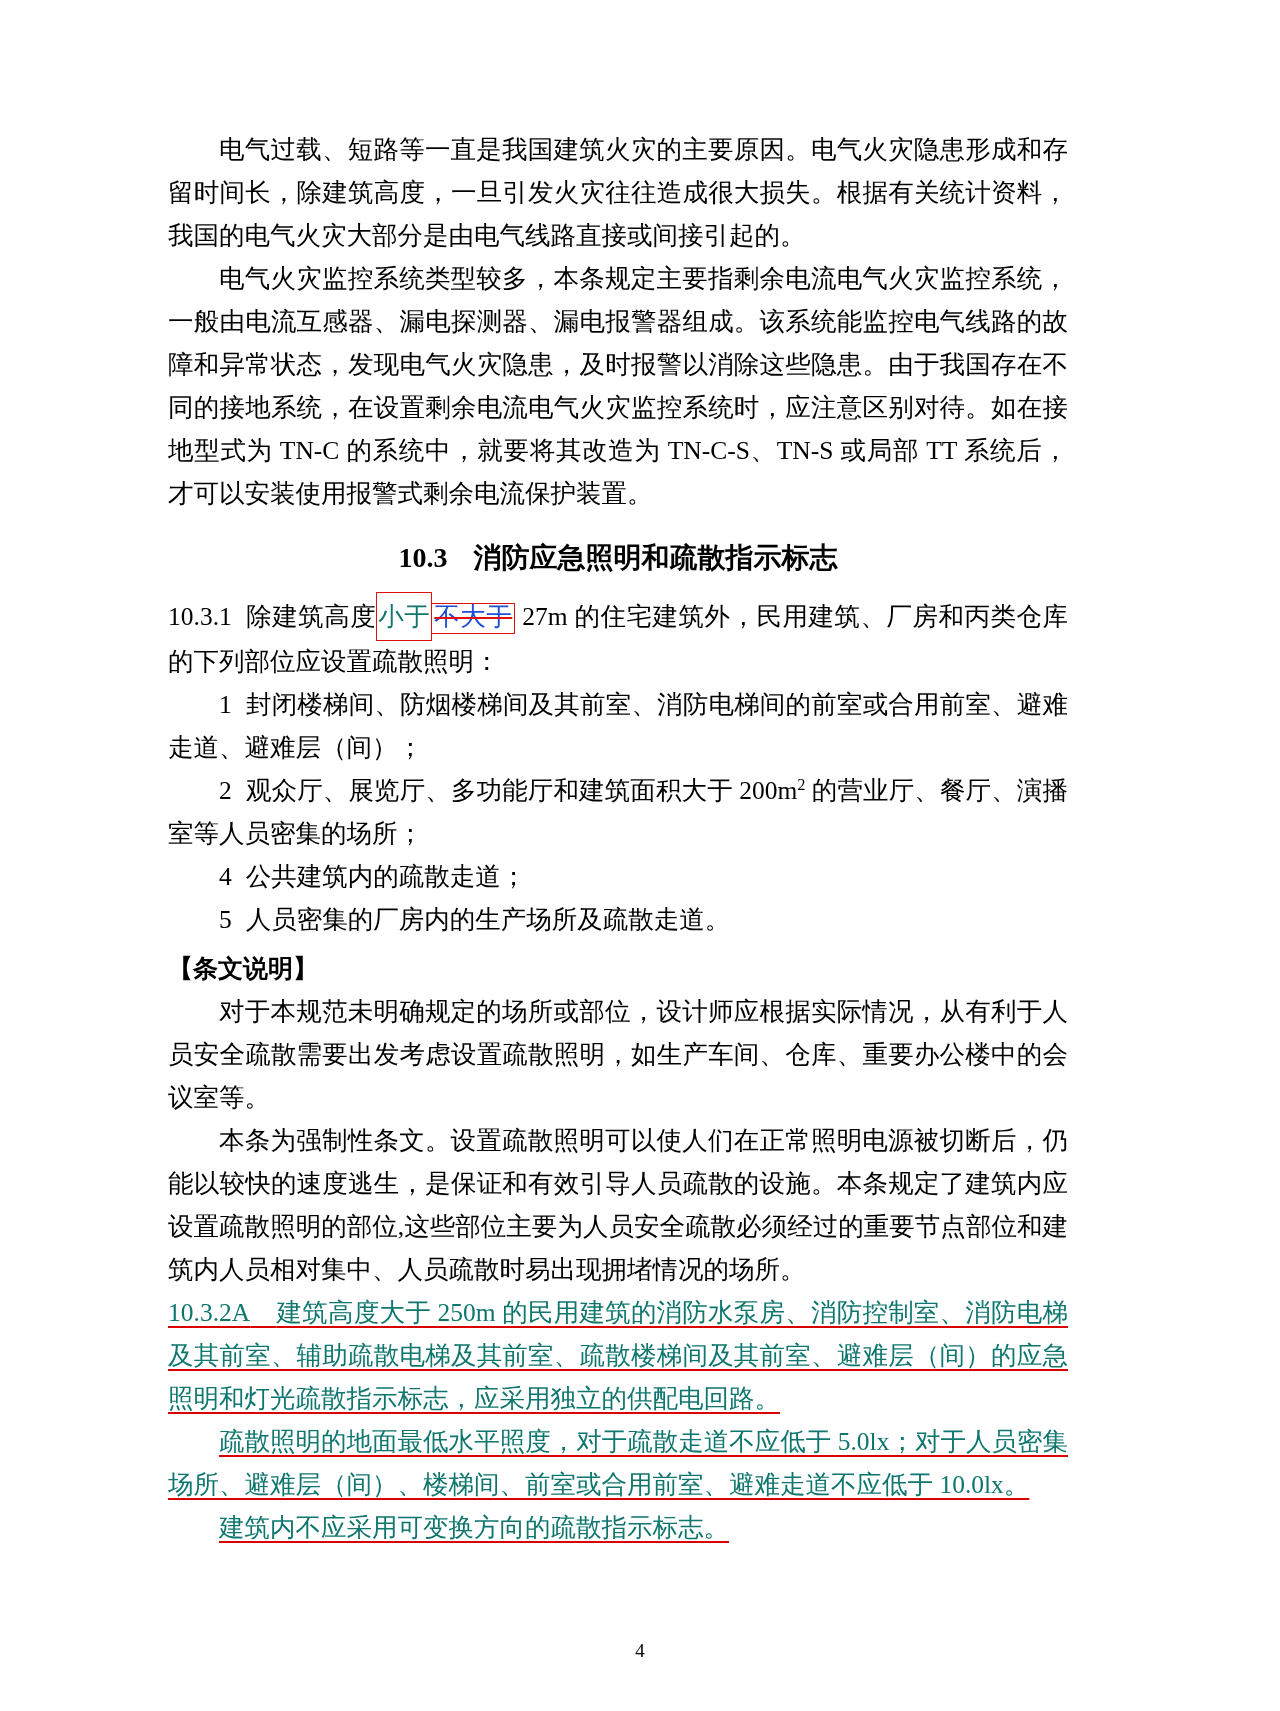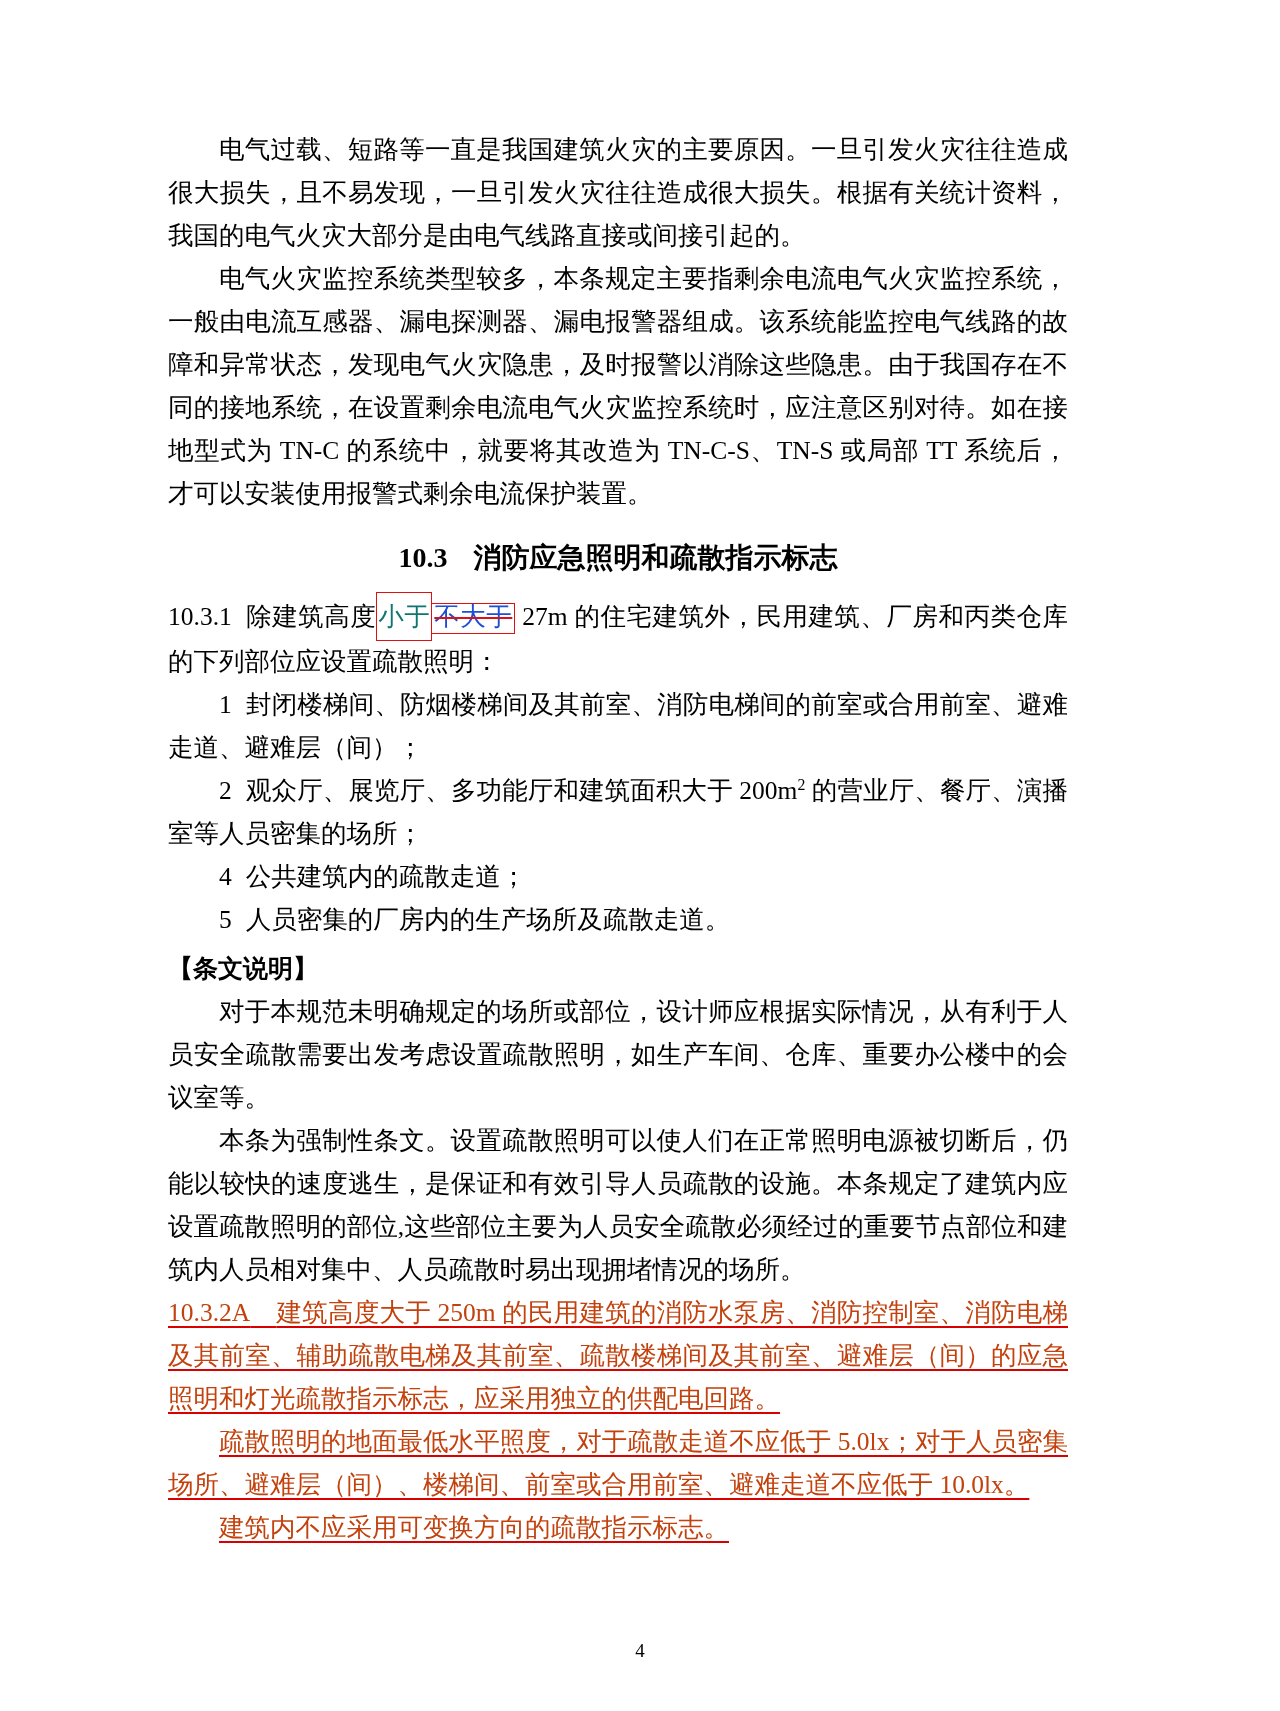--- a/index.html
+++ b/index.html
@@ -71,21 +71,21 @@
   .list-item .ln {
     margin-right: 14px;
   }
   .note-head {
     font-weight: bold;
     margin-top: 6px;
     font-family: "Liberation Sans", "DejaVu Sans", sans-serif;
     font-size: 25px;
   }
   .red-u {
-    color: #c2410c;
+    color: #0f766e;
     text-decoration: underline;
     text-decoration-color: #d90000;
     text-underline-offset: 5px;
   }
   sup {
     font-size: 0.62em;
     vertical-align: super;
     line-height: 0;
   }
   .page-number {
@@ -98,21 +98,21 @@
     font-family: "Liberation Serif", serif;
   }
   .latin { font-family: "Liberation Serif", serif; }
 </style>
 </head>
 <body>
 
 <div class="page">
   <div class="content">
 
-    <p class="indent">电气过载、短路等一直是我国建筑火灾的主要原因。一旦引发火灾往往造成很大损失，且不易发现，一旦引发火灾往往造成很大损失。根据有关统计资料，我国的电气火灾大部分是由电气线路直接或间接引起的。</p>
+    <p class="indent">电气过载、短路等一直是我国建筑火灾的主要原因。电气火灾隐患形成和存留时间长，除建筑高度，一旦引发火灾往往造成很大损失。根据有关统计资料，我国的电气火灾大部分是由电气线路直接或间接引起的。</p>
 
     <p class="indent">电气火灾监控系统类型较多，本条规定主要指剩余电流电气火灾监控系统，一般由电流互感器、漏电探测器、漏电报警器组成。该系统能监控电气线路的故障和异常状态，发现电气火灾隐患，及时报警以消除这些隐患。由于我国存在不同的接地系统，在设置剩余电流电气火灾监控系统时，应注意区别对待。如在接地型式为 TN-C 的系统中，就要将其改造为 TN-C-S、TN-S 或局部 TT 系统后，才可以安装使用报警式剩余电流保护装置。</p>
 
     <div class="section-title">
       <span class="num latin">10.3</span><span>消防应急照明和疏散指示标志</span>
     </div>
 
     <p class="clause-head">
       <span class="clause-num latin">10.3.1</span><span>除建筑高度</span><span class="hl-box">小于</span><span class="strike-red">不大于</span> <span>27m 的住宅建筑外，民用建筑、厂房和丙类仓库的下列部位应设置疏散照明：</span>
     </p>

